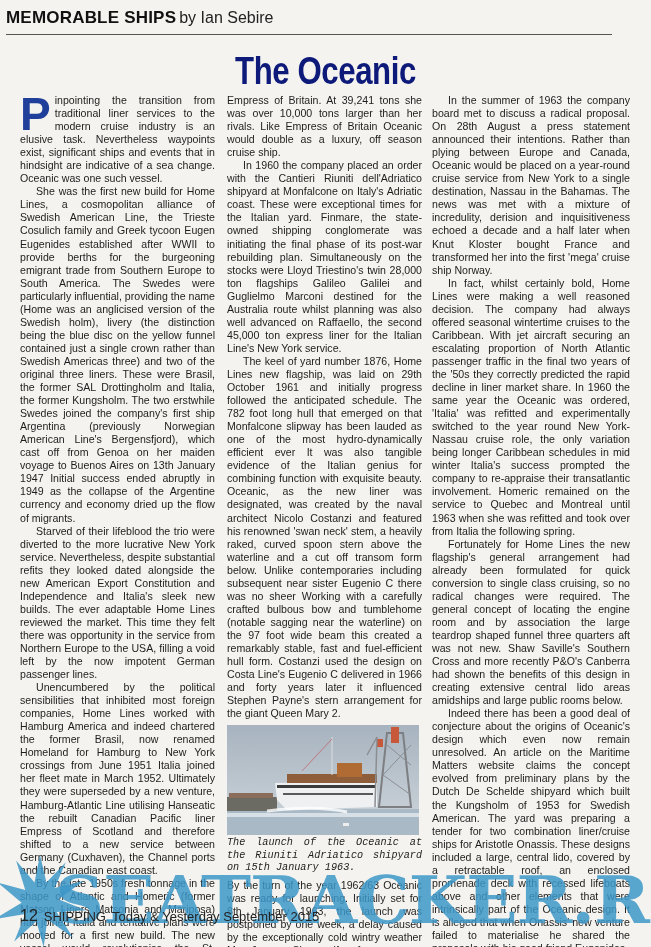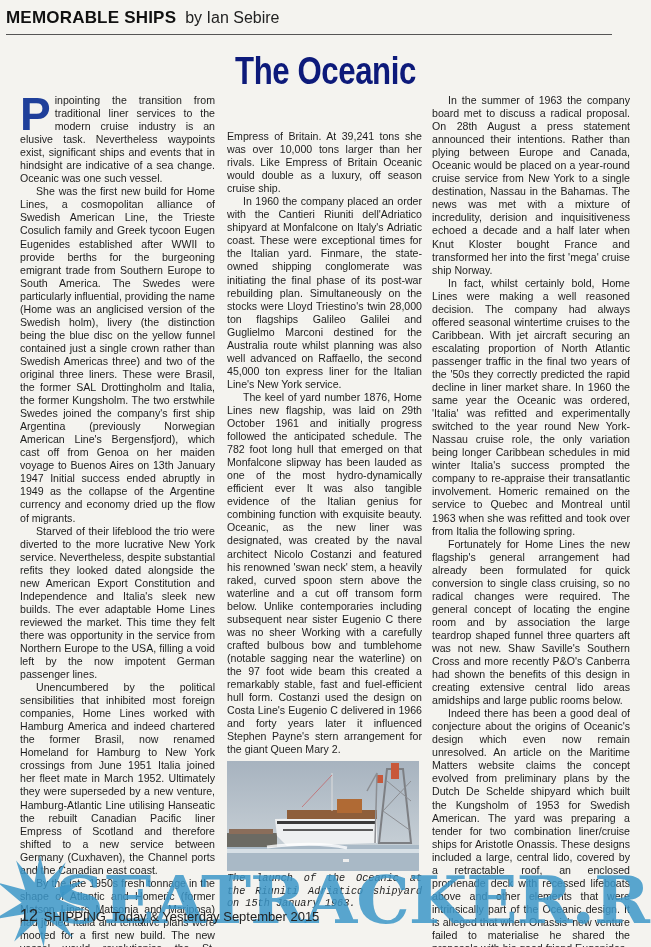--- a/index.html
+++ b/index.html
@@ -8,35 +8,35 @@
     background:#f4f3ef;
     font-family:"Liberation Sans", sans-serif;
     color:#1d1d1d;
   }
   .header {
     position:absolute; left:6px; top:8px; width:606px; height:26px;
     border-bottom:1.5px solid #555;
     display:flex; align-items:baseline;
   }
   .header .section { font-weight:bold; font-size:17px; letter-spacing:0.2px; color:#111; }
-  .header .byline { font-size:16px; margin-left:9px; color:#222; }
+  .header .byline { font-size:16px; margin-left:3px; color:#222; }
   .title {
     position:absolute; left:0; width:651px; top:50px; text-align:center;
     font-family:"Liberation Sans", sans-serif;
     font-weight:bold; font-size:38px; color:#0d1a7a;
     transform:scaleX(0.82); letter-spacing:-0.5px;
   }
   .col {
     position:absolute; top:94px; width:195px;
     font-size:10.6px; line-height:13.05px; text-align:justify;
     hyphens:none;
   }
   .col p { margin:0; text-indent:16px; }
   .col p.first { text-indent:0; }
-  .col p.noindent { text-indent:0;margin-top:36px; }
+  .col p.noindent { text-indent:0; }
   #col1 { left:20px; }
   #col2 { left:227px; }
   #col3 { left:432px; width:198px; }
   .dropcap {
     float:left; font-size:46px; line-height:38px; height:38px;
     color:#1f3f9a; font-weight:bold; margin:1px 4px 0 0;
     font-family:"Liberation Sans", sans-serif;
   }
   .photo {
     width:192px; height:110px; margin:5px 0 2px 0; position:relative; overflow:hidden;

